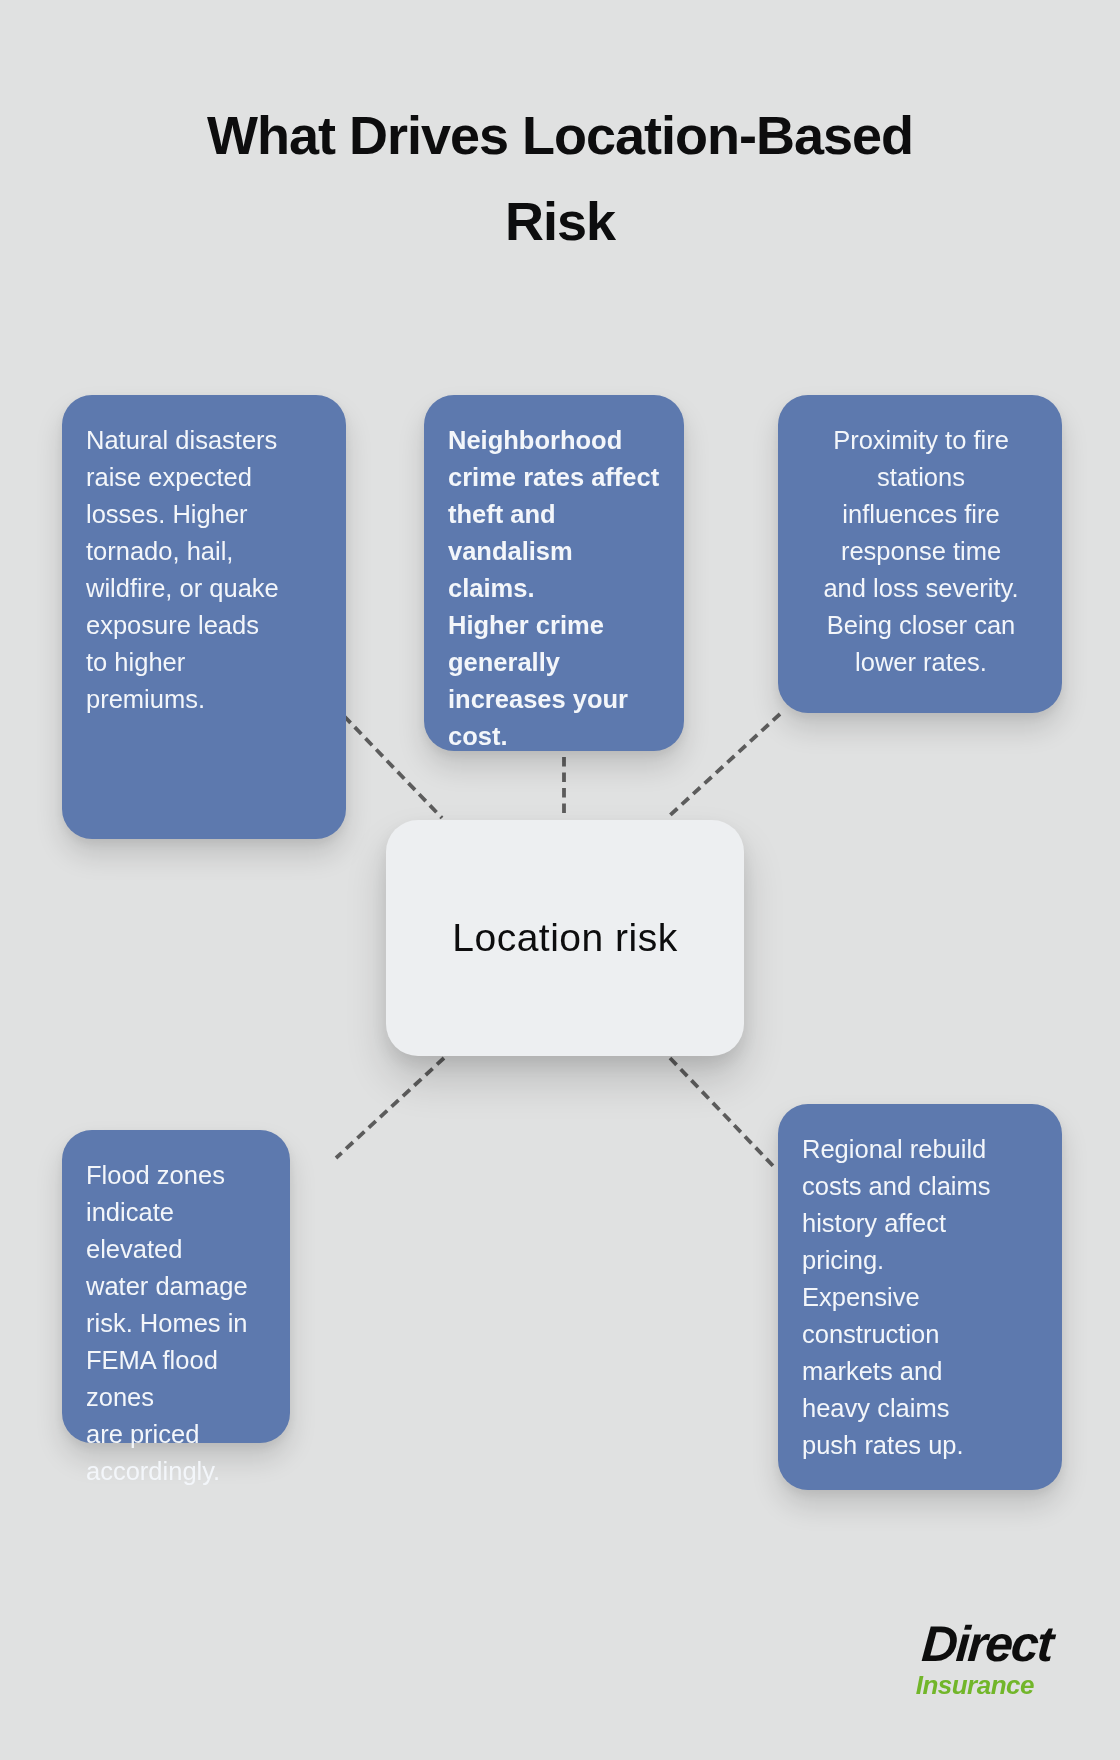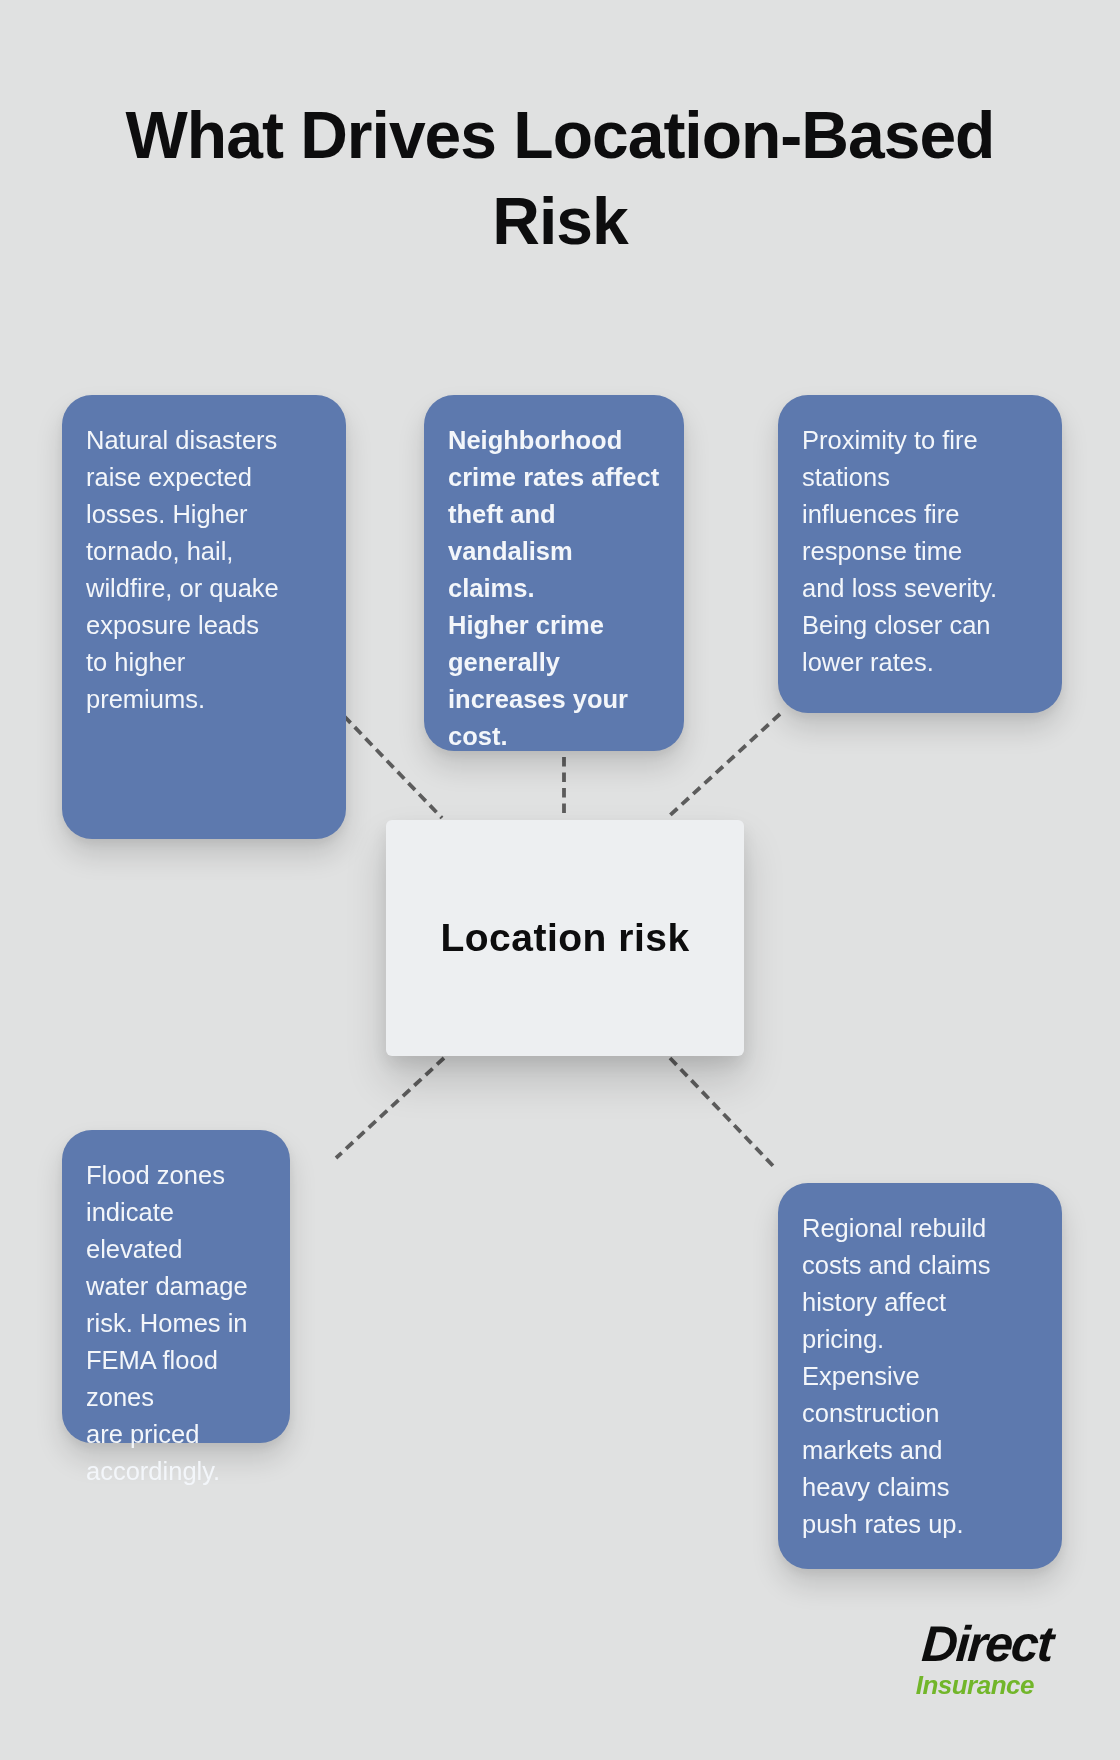--- a/index.html
+++ b/index.html
@@ -19,21 +19,21 @@
     width:1120px;height:1760px;
     background:var(--background);
     overflow:hidden;
     font-family:"Liberation Sans", sans-serif;
   }
   .title{
     position:absolute;
     top:92px;left:0;width:1120px;
     margin:0;
     text-align:center;
-    font-size:66px;
+    font-size:54px;
     line-height:86px;
     font-weight:700;
     letter-spacing:-1px;
     color:var(--title-color);
     white-space:pre-line;
   }
   .connectors{
     position:absolute;left:0;top:0;width:1120px;height:1760px;
   }
   .connectors line{
@@ -50,30 +50,30 @@
   }
   .node p{
     margin:0;
     padding:27px 22px 24px 24px;
     font-size:25.5px;
     line-height:37px;
     white-space:pre-line;
   }
   .n1{left:62px;top:395px;width:284px;height:444px;}
   .n2{left:424px;top:395px;width:260px;height:356px;font-weight:bold;}
-  .n3{left:778px;top:395px;width:284px;height:318px;}
+  .n3{left:778px;top:395px;width:284px;height:318px;text-align:center;}
   .n4{left:62px;top:1130px;width:228px;height:313px;}
-  .n5{left:778px;top:1183px;width:284px;height:386px;}
+  .n5{left:778px;top:1104px;width:284px;height:386px;}
   .center-node{
     position:absolute;
     left:386px;top:820px;width:358px;height:236px;
     background:var(--center-bg);
-    border-radius:6px;
+    border-radius:32px;
     display:flex;align-items:center;justify-content:center;
-    font-size:39px;font-weight:700;letter-spacing:0.5px;
+    font-size:39px;font-weight:400;letter-spacing:0.5px;
     color:var(--center-text);
     box-shadow:0 24px 42px rgba(0,0,0,0.16), 0 8px 16px rgba(0,0,0,0.08);
   }
   .logo{
     position:absolute;
     right:68px;bottom:62px;
     display:flex;flex-direction:column;align-items:flex-end;
     font-style:italic;
   }
   .logo-primary{

